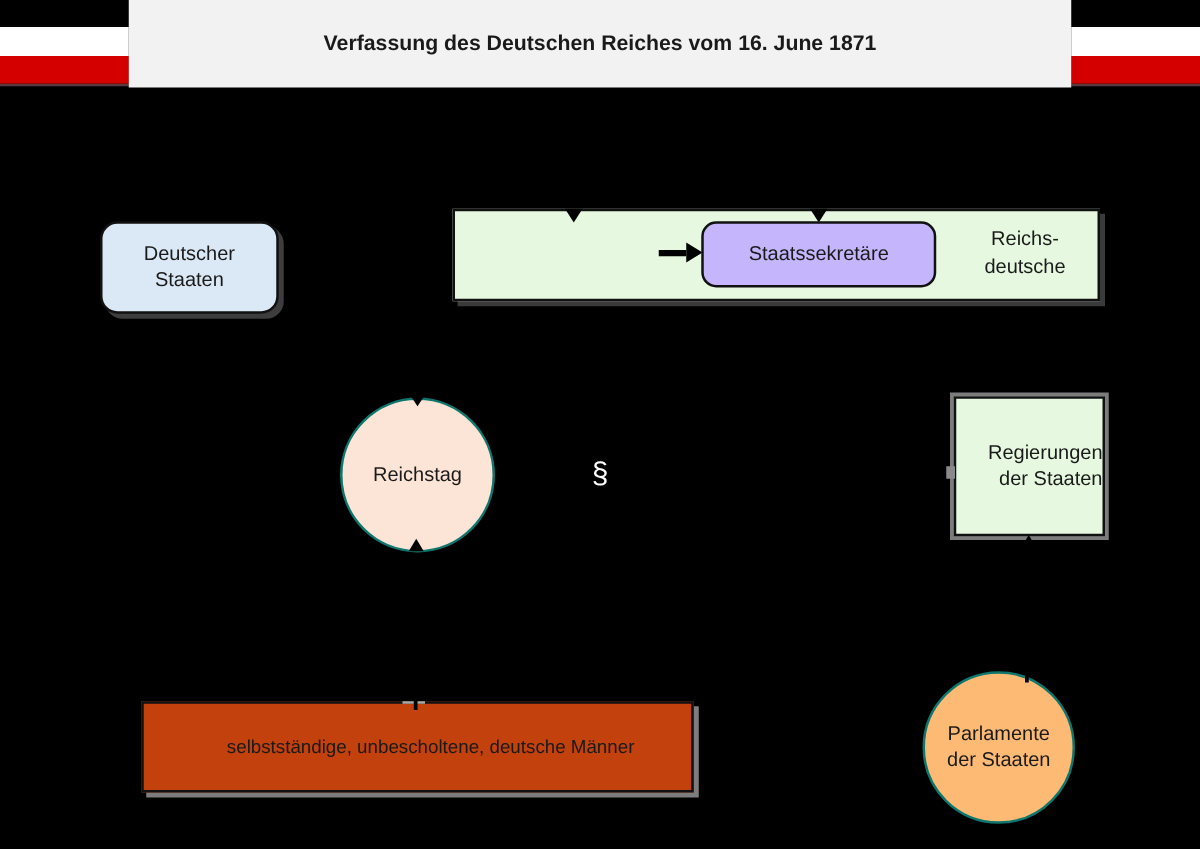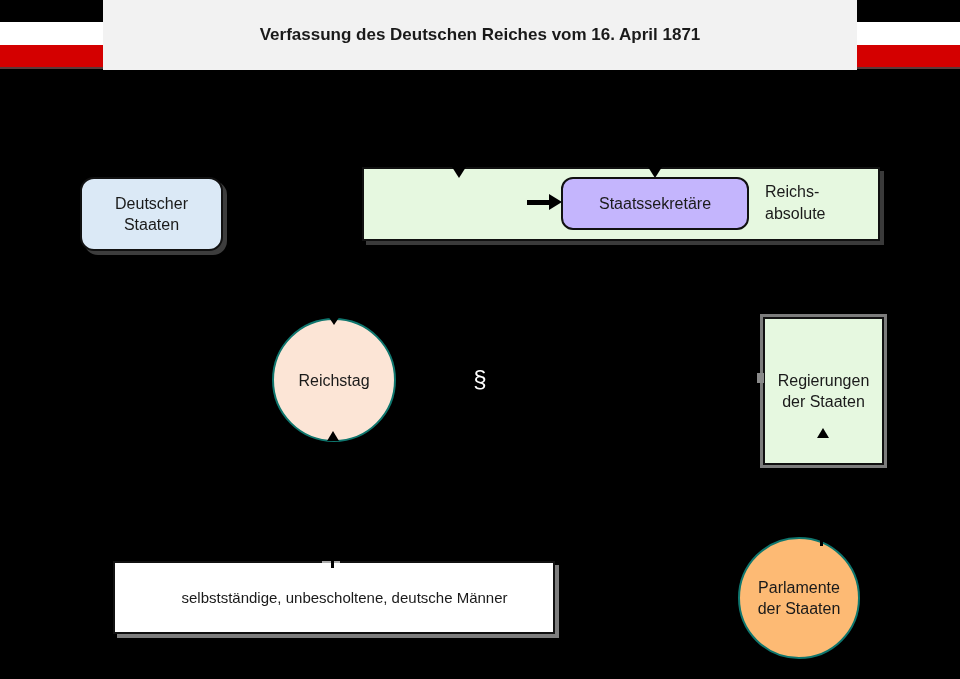--- a/index.html
+++ b/index.html
@@ -35,29 +35,29 @@
   }
 
   .kaiser-box { left:80px; top:166px; width:143px; height:74px; border-radius:14px;
                 background:#dbe9f6; box-shadow:4px 4px 0 #3d3d3d;margin-top:11px; }
 
   .reichsleitung-box { left:362px; top:167px; width:518px; height:74px;
                        background:#e6f8e0; box-shadow:4px 4px 0 #3a3a3a; }
   .reichskanzler-box { left:393px; top:179px; width:134px; height:50px; border-radius:12px; background:#e6f8e0; }
   .staatssekretaere-box { left:561px; top:177px; width:188px; height:53px; border-radius:12px; background:#c4b5fd; }
   .reichsleitung-label { position:absolute; left:765px; top:181px; width:110px;
-                         font-size:16px; line-height:22px; }
+                         font-size:16px; line-height:22px; text-align:center; }
 
   .reichstag-circle  { left:272px; top:318px; width:124px; height:124px; background:#fce5d6; }
   .bundesrat-circle  { left:568px; top:317px; width:121px; height:121px; background:#e6f8e0; }
-  .regierungen-box   { left:763px; top:317px; width:121px; height:148px; background:#e6f8e0;
-                       outline:3px solid #7c7c7c; }
+  .regierungen-box   { left:763px; top:317px; width:121px; height:112px; background:#e6f8e0;
+                       outline:3px solid #7c7c7c;align-items:flex-end; }
   .parlamente-circle { left:738px; top:537px; width:122px; height:122px; background:#fdba74;align-items:center; }
 
-  .wahlrecht-box { left:113px; top:561px; width:442px; height:73px; background:#ffffff;
+  .wahlrecht-box { left:113px; top:561px; width:442px; height:73px; background:#c2410c;
                    box-shadow:4px 4px 0 #7d7d7d;padding-left:21px; }
   .wahlrecht-box .node-text { font-size:15px; line-height:19px; }
 
   .paragraph-symbol { position:absolute; left:462px; top:365px; width:36px;
                       text-align:center; font-size:24px; color:#ffffff; }
 
   
   .arrowhead-down { position:absolute; width:0; height:0;
     border-left:7px solid transparent; border-right:7px solid transparent; border-top:11px solid #000; }
   .arrowhead-down.small { border-left-width:6px; border-right-width:6px; border-top-width:9px; }
@@ -71,40 +71,40 @@
   .gray-notch { position:absolute; background:#8a8a8a; }
 </style>
 </head>
 <body>
 
 <div id="canvas">
 
   <div class="flag left"></div>
   <div class="flag right"></div>
   <div class="title-banner">
-    <div class="title-text">Verfassung des Deutschen Reiches vom 16. April 1871</div>
+    <div class="title-text">Verfassung des Deutschen Reiches vom 16. June 1871</div>
   </div>
 
   <div class="rect-node kaiser-box">
     <div class="node-text">Deutscher</div>
     <div class="node-text">Staaten</div>
   </div>
   <div class="arrowhead-down" style="left:146px; top:166px;"></div>
 
   <div class="rect-node reichsleitung-box"></div>
   <div class="arrowhead-down" style="left:452px; top:167px;"></div>
   <div class="arrowhead-down" style="left:648px; top:167px;"></div>
   <div class="arrow-shaft-h"></div>
   <div class="arrowhead-right"></div>
   <div class="rect-node staatssekretaere-box">
     <div class="node-text">Staatssekretäre</div>
   </div>
   <div class="reichsleitung-label">
     <div>Reichs-</div>
-    <div>absolute</div>
+    <div>deutsche</div>
   </div>
 
   <div class="circle-node reichstag-circle">
     <div class="node-text">Reichstag</div>
   </div>
   <div class="arrowhead-down small" style="left:328px; top:316px;"></div>
   <div class="arrowhead-up" style="left:327px; top:431px;"></div>
 
   <div class="paragraph-symbol">§</div>
 

